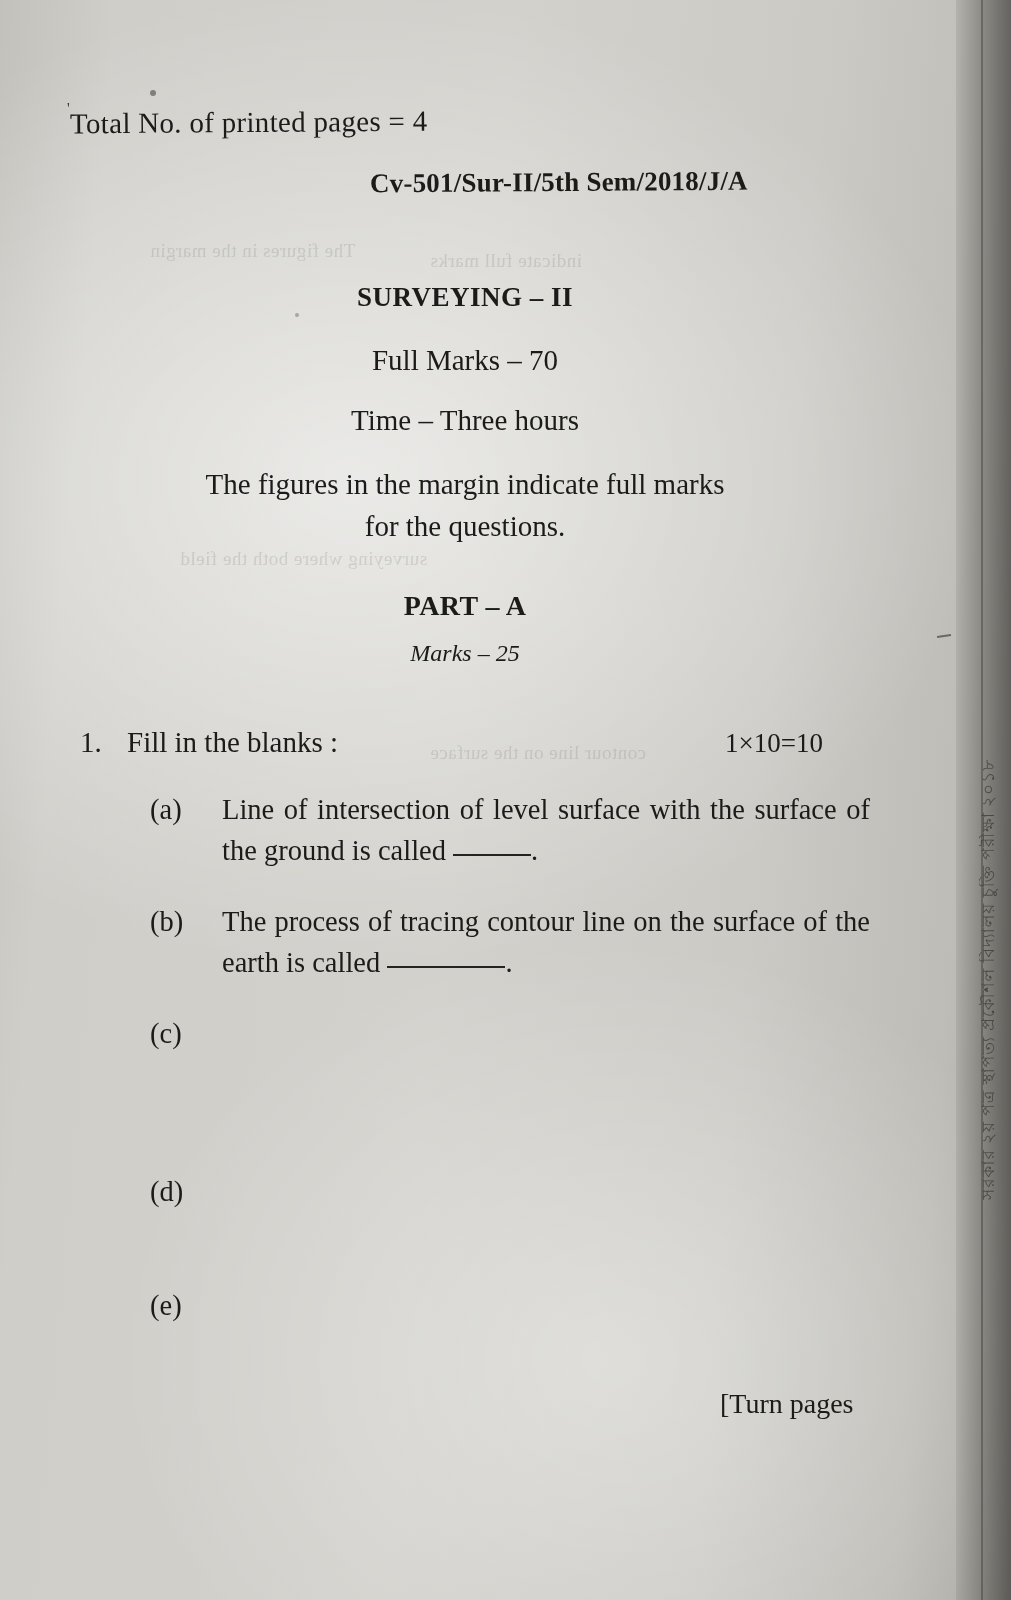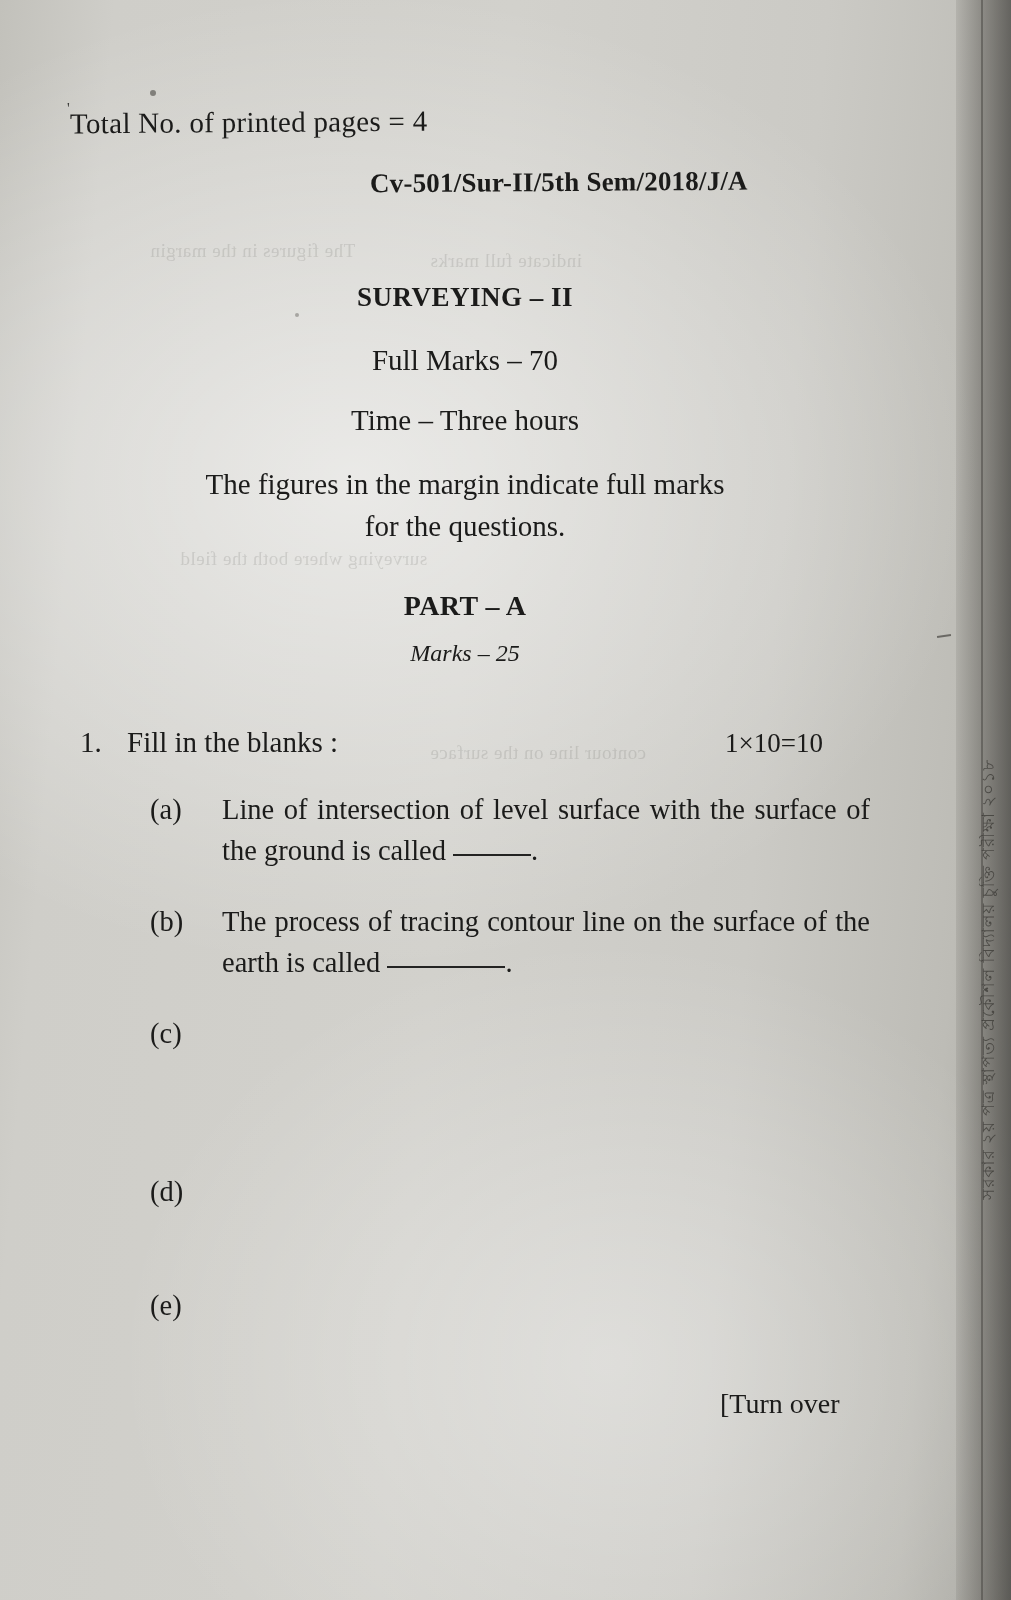--- a/index.html
+++ b/index.html
@@ -284,21 +284,21 @@
     </div>
 
     <div class="item just" style="top:1171px;">
       <span class="lbl">(d)</span>
     </div>
 
     <div class="item just" style="top:1285px;">
       <span class="lbl">(e)</span>
     </div>
 
-    <div class="turnover">[Turn over</div>
+    <div class="turnover">[Turn pages</div>
 
   </div>
 
   <div class="gutter"></div>
   <div class="spine-line"></div>
   <div class="bleed-text">সরকার ২য় পত্র স্থাপত্য প্রকৌশল বিদ্যালয় চুক্তি পরীক্ষা ২০১৮</div>
   <div class="edge-mark"></div>
 
 </div>
 

